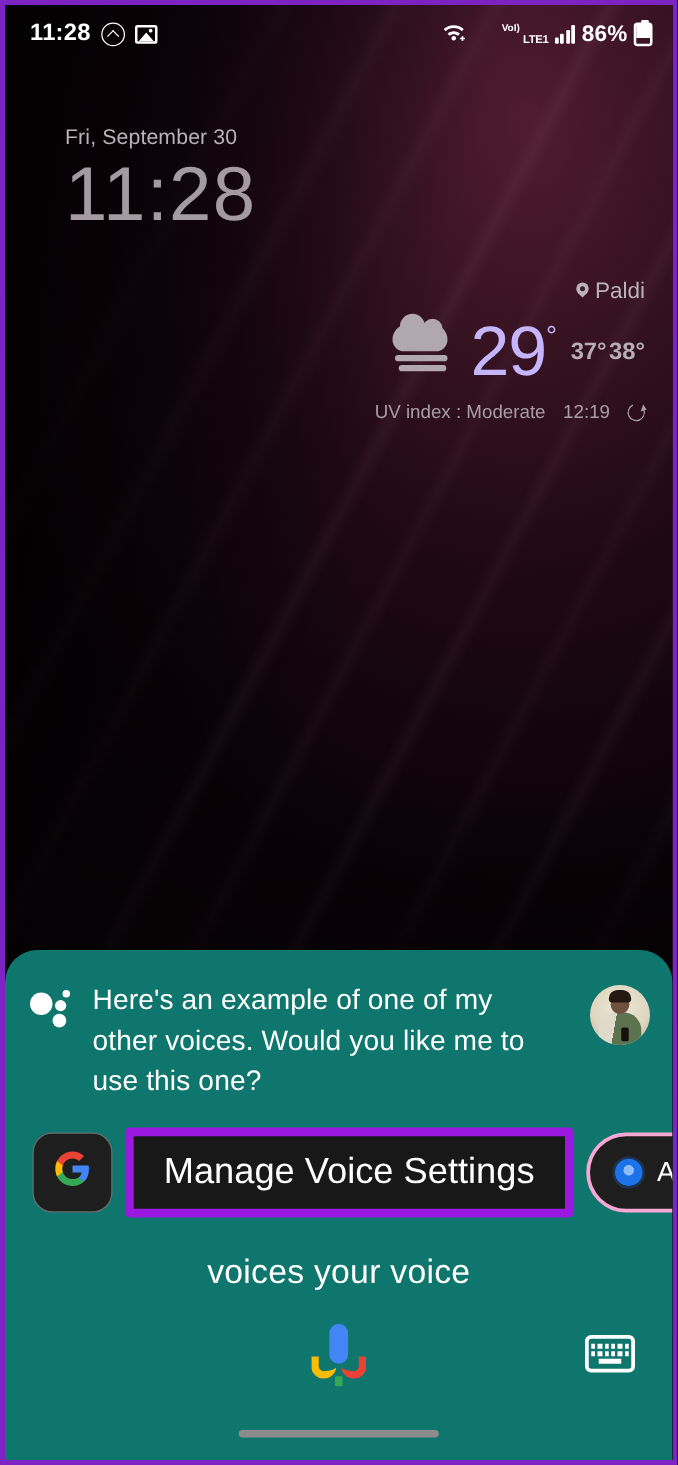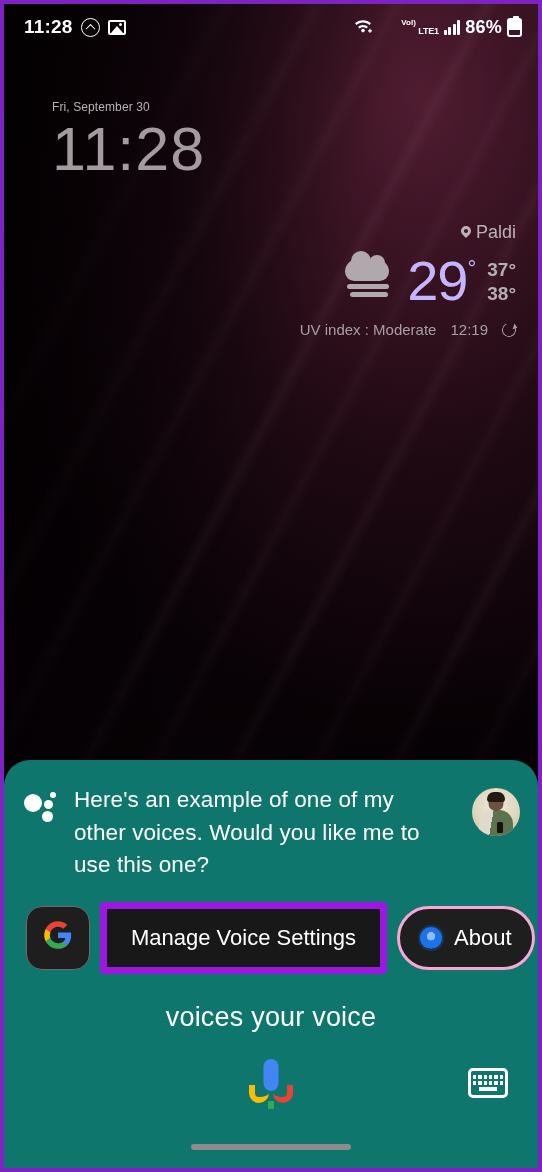--- a/index.html
+++ b/index.html
@@ -103,21 +103,21 @@
   .batt::before {
     content:""; position:absolute; top:-4px; left:3.5px;
     width:6px; height:3px; background:#fff; border-radius:1px 1px 0 0;
   }
 
   
   .clock-widget {
     position:absolute; left:48px; top:96px; z-index:20;
     color:#bdb6ba;
   }
-  .clock-date { font-size:12px; font-weight:500; color:#b9b2b6; letter-spacing:0.1px; }
+  .clock-date { font-size:17px; font-weight:500; color:#b9b2b6; letter-spacing:0.1px; }
   .clock-time {
     font-size:61px; font-weight:300; color:#a39ba0;
     line-height:1.06; margin-top:3px; letter-spacing:1px;
   }
 
   
   .weather {
     position:absolute; right:22px; top:218px; z-index:20;
     color:#b5adb1; text-align:right;
   }
@@ -156,21 +156,21 @@
     position:absolute; left:6px; height:4.5px; background:#b0a8ac; border-radius:3px;
   }
   .wx-l1 { top:25px; width:42px; }
   .wx-l2 { top:33px; width:38px; left:9px; }
   .temp-now {
     font-size:56px; font-weight:300; color:#c4b5fd; line-height:1; letter-spacing:-1px;
     display:flex; align-items:flex-start;
   }
   .temp-now sup { font-size:22px; font-weight:300; margin-top:5px; }
   .temp-hl {
-    display:flex; flex-direction:column; gap:2px;
+    display:flex; flex-direction:row; gap:2px;
     font-size:19px; font-weight:600; color:#b6aeb2; line-height:1.15;
     margin-left:2px; margin-top:2px;
   }
   .weather-sub {
     display:flex; align-items:center; justify-content:flex-end; gap:14px;
     margin-top:12px; font-size:15px; color:#a89fa4;
   }
   .refresh-ic {
     width:14px; height:14px; border:1.8px solid #a89fa4; border-radius:50%;
     border-top-color:transparent; position:relative; transform:rotate(20deg);
@@ -276,21 +276,21 @@
   }
   .g-logo { font-size:30px; font-weight:700; line-height:1; position:relative; }
 
   .chip-highlight {
     border:6px solid #9b18e0; border-radius:4px;
     padding:1px; background:#9b18e0;
   }
   .chip-pill {
     height:58px; padding:0 24px;
     display:flex; align-items:center; justify-content:center;
-    color:#fff; font-size:22px; font-weight:500;
+    color:#fff; font-size:29px; font-weight:500;
     background:#181818; white-space:nowrap;
   }
   .chip-rounded {
     height:64px; padding:0 20px; gap:12px;
     display:flex; align-items:center;
     border:3px solid #f9a8d4; border-radius:34px;
     color:#fff; font-size:22px; font-weight:400; white-space:nowrap;
     background:#1e1e1e;
   }
   .blue-dot {

